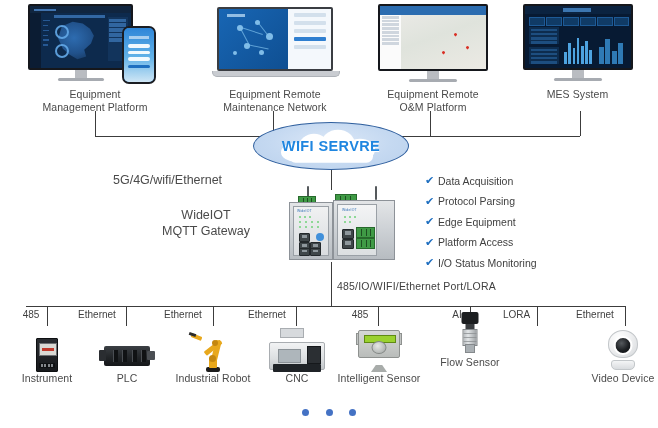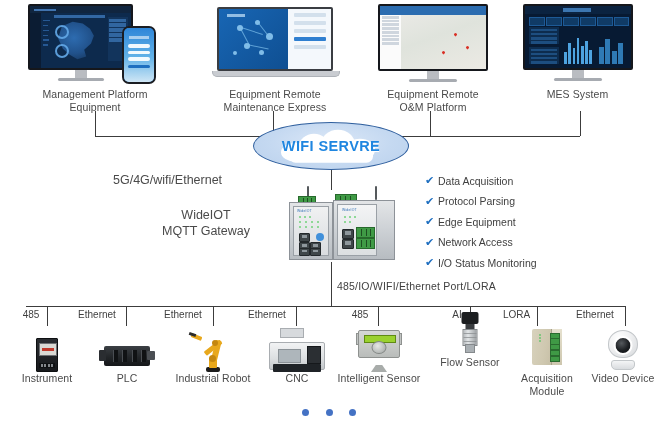--- a/index.html
+++ b/index.html
@@ -201,22 +201,22 @@
     <div class="abs phone" style="left:112px;top:22px;width:30px;height:54px;">
       <div class="pscr">
         <div class="ttl"></div>
         <div class="fld" style="top:30%;"></div>
         <div class="fld" style="top:42%;"></div>
         <div class="fld" style="top:54%;"></div>
         <div class="btn" style="top:68%;"></div>
       </div>
     </div>
     <div class="caption abs" style="left:0;top:84px;width:170px;">
+      <div>Equipment</div>
       <div>Management Platform</div>
-      <div>Equipment</div>
     </div>
   </div>
 
   <div class="node" style="left:190px;top:4px;width:170px;">
     <div class="abs" style="left:22px;top:3px;width:126px;">
       <div class="laptop">
         <div class="lap-screen" style="width:112px;height:60px;margin:0 auto;">
           <div class="scr">
             <div class="lapL">
               <div class="netnode" style="left:26%;top:26%;width:6px;height:6px;"></div>
@@ -238,21 +238,21 @@
                 <i class="b"></i>
                 <i></i>
               </div>
           </div>
         </div>
         <div class="lap-base" style="width:126px;"></div>
       </div>
     </div>
     <div class="caption abs" style="left:0;top:84px;width:170px;">
       <div>Equipment Remote</div>
-      <div>Maintenance Express</div>
+      <div>Maintenance Network</div>
     </div>
   </div>
 
   <div class="node" style="left:358px;top:4px;width:150px;">
     <div class="abs" style="left:20px;top:0;width:110px;">
       <div class="monitor">
         <div class="mon-screen" style="width:106px;height:63px;">
           <div class="mapscr">
             <div class="mtop"></div>
             <div class="mside">
@@ -427,21 +427,21 @@
     <div class="feat">
       <span class="chk">✔</span>
       <span>Protocol Parsing</span>
     </div>
     <div class="feat">
       <span class="chk">✔</span>
       <span>Edge Equipment</span>
     </div>
     <div class="feat">
       <span class="chk">✔</span>
-      <span>Network Access</span>
+      <span>Platform Access</span>
     </div>
     <div class="feat">
       <span class="chk">✔</span>
       <span>I/O Status Monitoring</span>
     </div>
   </div>
 
   <div class="vline" style="left:331px;top:262px;height:44px;"></div>
   <div class="lbl-bus">485/IO/WIFI/Ethernet Port/LORA</div>
   <div class="hline" style="left:26px;top:306px;width:599px;"></div>
@@ -542,39 +542,20 @@
       <div class="fs-body">
           <i style="top:20%;"></i>
           <i style="top:45%;"></i>
           <i style="top:70%;"></i>
         </div>
       <div class="fs-tip"></div>
     </div>
     <div class="caption"><span>Flow Sensor</span></div>
   </div>
 
-  <div class="dev" style="left:508px;top:328px;width:78px;">
-    <div class="devart">
-      <div class="am-body">
-        <div class="am-led" style="top:14%;"></div>
-        <div class="am-led" style="top:22%;"></div>
-        <div class="am-led" style="top:30%;"></div>
-        <div class="am-face"></div>
-        <div class="am-term" style="top:10%;height:12%;"></div>
-        <div class="am-term" style="top:26%;height:12%;"></div>
-        <div class="am-term" style="top:42%;height:12%;"></div>
-        <div class="am-term" style="top:58%;height:12%;"></div>
-        <div class="am-term" style="top:74%;height:12%;"></div>
-      </div>
-    </div>
-    <div class="caption">
-      <div>Acquisition</div>
-      <div>Module</div>
-    </div>
-  </div>
 
   <div class="dev" style="left:588px;top:328px;width:70px;">
     <div class="devart">
       <div class="cam-sphere">
           <div class="cam-lens"></div>
         </div>
       <div class="cam-base"></div>
     </div>
     <div class="caption"><span>Video Device</span></div>
   </div>

